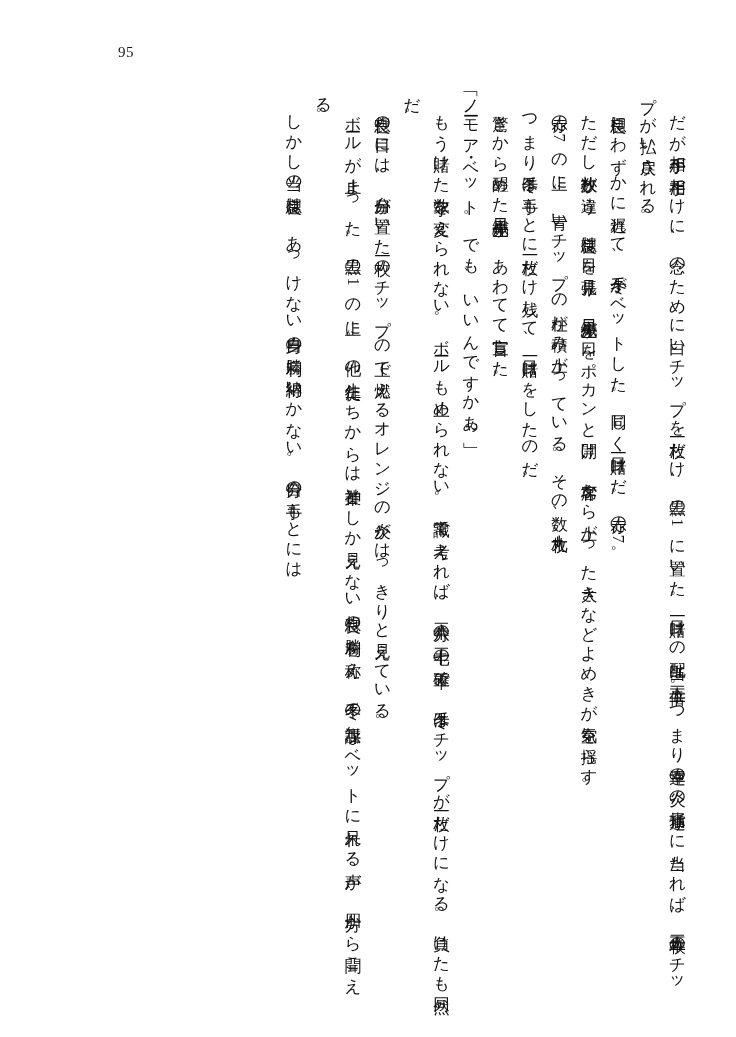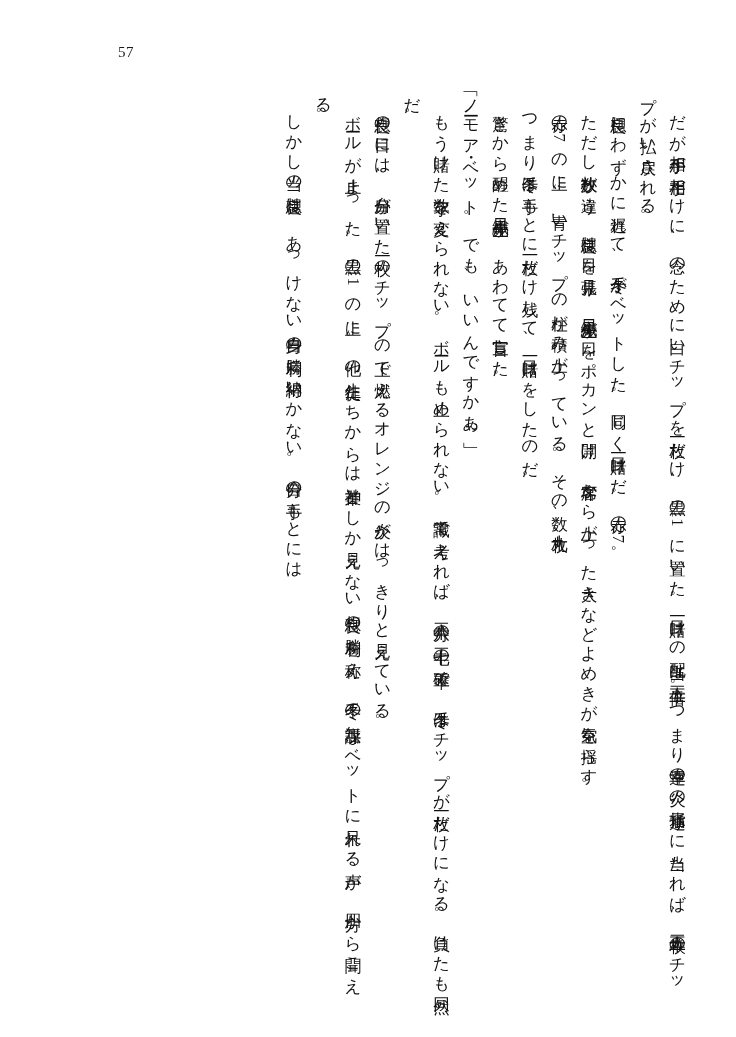--- a/index.html
+++ b/index.html
@@ -50,21 +50,21 @@
   }
   #text-body .para.noindent {
     text-indent: 0;
   }
 </style>
 </head>
 <body>
 
 <div id="page">
 
-  <div id="page-number">57</div>
+  <div id="page-number">95</div>
 
   <div id="text-body">
     <span class="para">だが相手が相手だけに、念のために白いチップを一枚だけ、黒の11に置いた。一目賭けの配当は三十五倍。つまり幸運の炎の指示通りに当たれば、三十五枚のチップが払い戻される。</span>
     <span class="para">想良にわずかに遅れて、千冬がベットした。同じく一目賭けだ。赤の27。</span>
     <span class="para">ただし枚数が違う。想良は目を見張り、早織先生が口をポカンと開け、客席から上がった大きなどよめきが空気を揺らす。</span>
     <span class="para">赤の27の上に、青いチップの柱が積み上がっている。その数、十九枚。</span>
     <span class="para">つまり千冬は手もとに一枚だけ残して、一目賭けをしたのだ。</span>
     <span class="para">驚きから醒めた早織先生が、あわてて宣言した。</span>
     <span class="para noindent">「ノーモア・ベット。でも、いいんですかあ?」</span>
     <span class="para">もう賭けた数字を変えられない。ボールも止められない。常識で考えれば、三十八分の三十七の確率で、千冬はチップが一枚だけになる。負けたも同然だ。</span>

